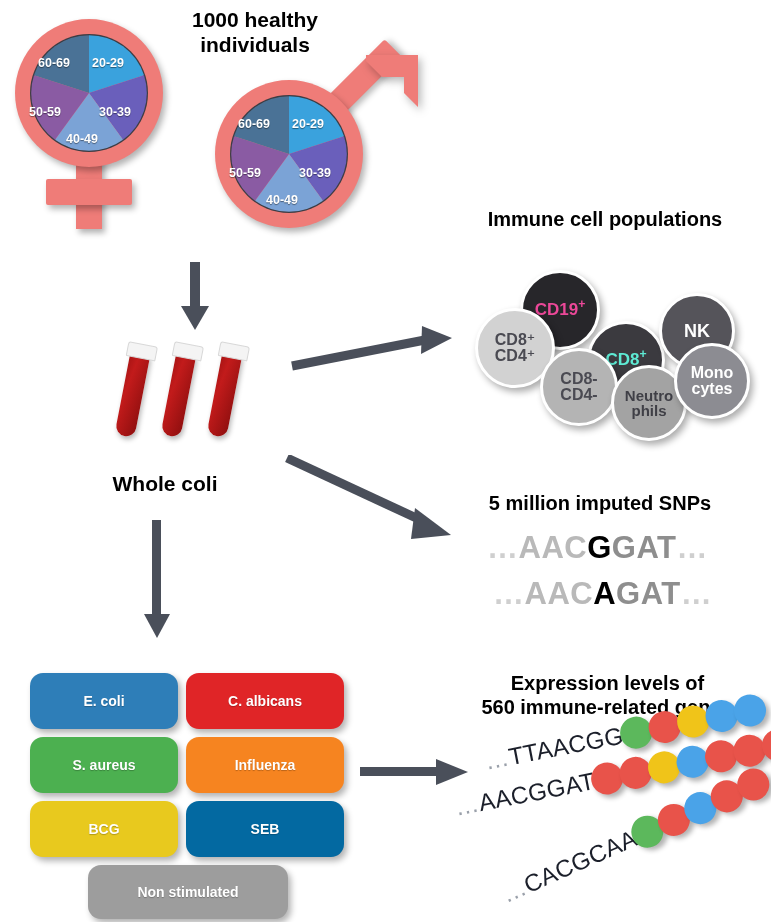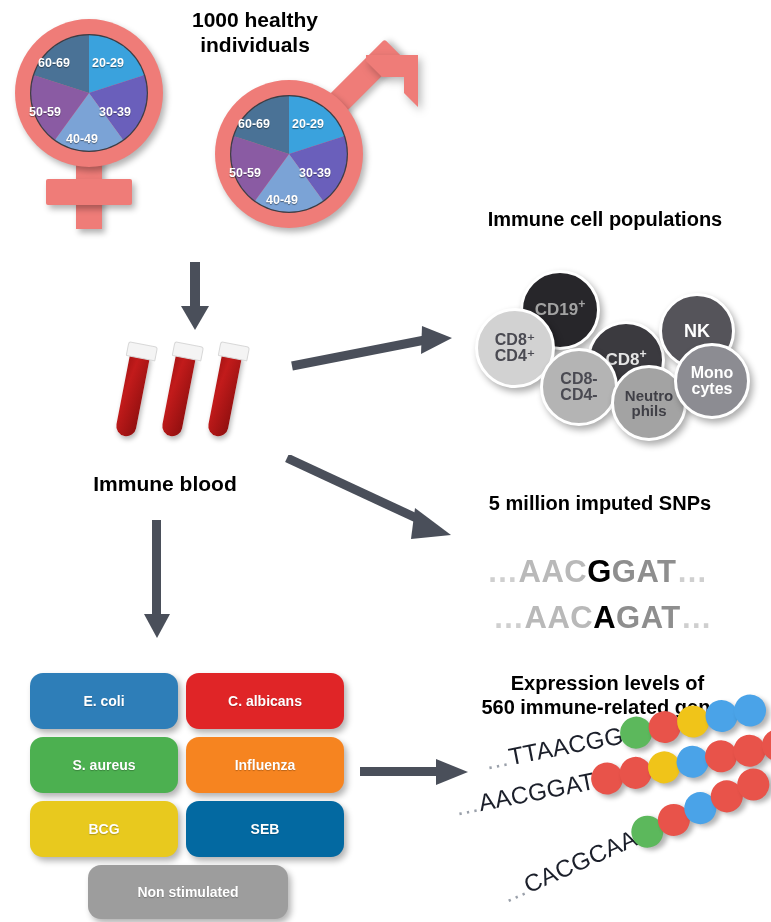--- a/index.html
+++ b/index.html
@@ -140,21 +140,21 @@
     </div>
     <div class="tube" style="left:54px;top:4px;width:22px;height:96px;transform:rotate(11deg);">
       <div class="body"></div>
       <div class="cap"></div>
     </div>
     <div class="tube" style="left:100px;top:4px;width:22px;height:96px;transform:rotate(11deg);">
       <div class="body"></div>
       <div class="cap"></div>
     </div>
   </div>
-  <div class="hdr abs" style="left:75px;top:472px;width:180px;font-size:21px;">Immune blood</div>
+  <div class="hdr abs" style="left:75px;top:472px;width:180px;font-size:21px;">Whole coli</div>
 
   <div class="arrow" style="left:290px;top:325px;width:165px;height:50px;">
     <svg width="165" height="50" viewBox="0 0 165 50">
       <line x1="2" y1="41" x2="140" y2="14" stroke="#4a4f5a" stroke-width="9"></line>
       <polygon points="132,1 162,13 131,29" fill="#4a4f5a"></polygon>
     </svg>
   </div>
 
   <div class="arrow" style="left:285px;top:455px;width:175px;height:90px;">
     <svg width="175" height="90" viewBox="0 0 175 90">
@@ -165,24 +165,24 @@
 
   <div class="arrow" style="left:140px;top:520px;width:34px;height:120px;">
     <svg width="34" height="120" viewBox="0 0 34 120">
       <rect x="12" y="0" width="9" height="98" fill="#4a4f5a"></rect>
       <polygon points="4,94 30,94 17,118" fill="#4a4f5a"></polygon>
     </svg>
   </div>
 
   <div class="hdr abs" style="left:455px;top:208px;width:300px;font-size:20px;">Immune cell populations</div>
   <div class="abs" id="immune-cluster" style="left:470px;top:248px;width:290px;height:180px;">
-      <div class="cell" style="left: 50px; top: 22px; width: 74px; height: 74px; background: rgb(39, 38, 42); color: #a3a3a3; font-size: 17px;">
+      <div class="cell" style="left: 50px; top: 22px; width: 74px; height: 74px; background: rgb(39, 38, 42); color: #ec4899; font-size: 17px;">
         <div><span style="display: inline;">CD19<span class="sup" style="display: inline;">+</span></span></div>
       </div>
-      <div class="cell" style="left: 117px; top: 73px; width: 72px; height: 72px; background: rgb(59, 58, 63); color: #e5e5e5; font-size: 17px; text-align: right;">
+      <div class="cell" style="left: 117px; top: 73px; width: 72px; height: 72px; background: rgb(59, 58, 63); color: #5eead4; font-size: 17px; text-align: right;">
         <div><span style="display: inline;">CD8<span class="sup" style="display: inline;">+</span></span></div>
       </div>
       <div class="cell" style="left: 189px; top: 45px; width: 70px; height: 70px; background: rgb(85, 84, 90); color: rgb(255, 255, 255); font-size: 18px;">
         <div>
           <span>NK</span>
         </div>
       </div>
       <div class="cell" style="left: 5px; top: 60px; width: 74px; height: 74px; background: rgb(210, 210, 210); color: rgb(74, 74, 82); font-size: 16px;">
         <div>
           <span>CD8⁺</span>
@@ -203,21 +203,21 @@
       </div>
       <div class="cell" style="left: 204px; top: 95px; width: 70px; height: 70px; background: rgb(140, 140, 146); color: rgb(255, 255, 255); font-size: 16px;">
         <div>
           <span>Mono</span>
           <span>cytes</span>
         </div>
       </div>
     </div>
 
   <div class="hdr abs" style="left:450px;top:492px;width:300px;font-size:20px;">5 million imputed SNPs</div>
-  <div class="abs" id="snp-rows" style="left:487px;top:530px;width:270px;height:90px;margin-top:24px;">
+  <div class="abs" id="snp-rows" style="left:487px;top:530px;width:270px;height:90px;">
       <div class="snp" style="left: 0px; top: 0px;"><span class="dim2">…</span><span class="dim">AAC</span><span class="var">G</span><span class="mid">GAT</span><span class="dim2">…</span></div>
       <div class="snp" style="left: 6px; top: 46px;"><span class="dim2">…</span><span class="dim">AAC</span><span class="var">A</span><span class="mid">GAT</span><span class="dim2">…</span></div>
     </div>
 
   <div class="abs" id="stimuli-panel" style="left:30px;top:673px;width:310px;height:230px;">
       <div class="stim" style="left: 0px; top: 0px; width: 148px; height: 56px; background: rgb(46, 126, 184);">
         <span>E. coli</span>
       </div>
       <div class="stim" style="left: 156px; top: 0px; width: 158px; height: 56px; background: rgb(224, 37, 39);">
         <span>C. albicans</span>

